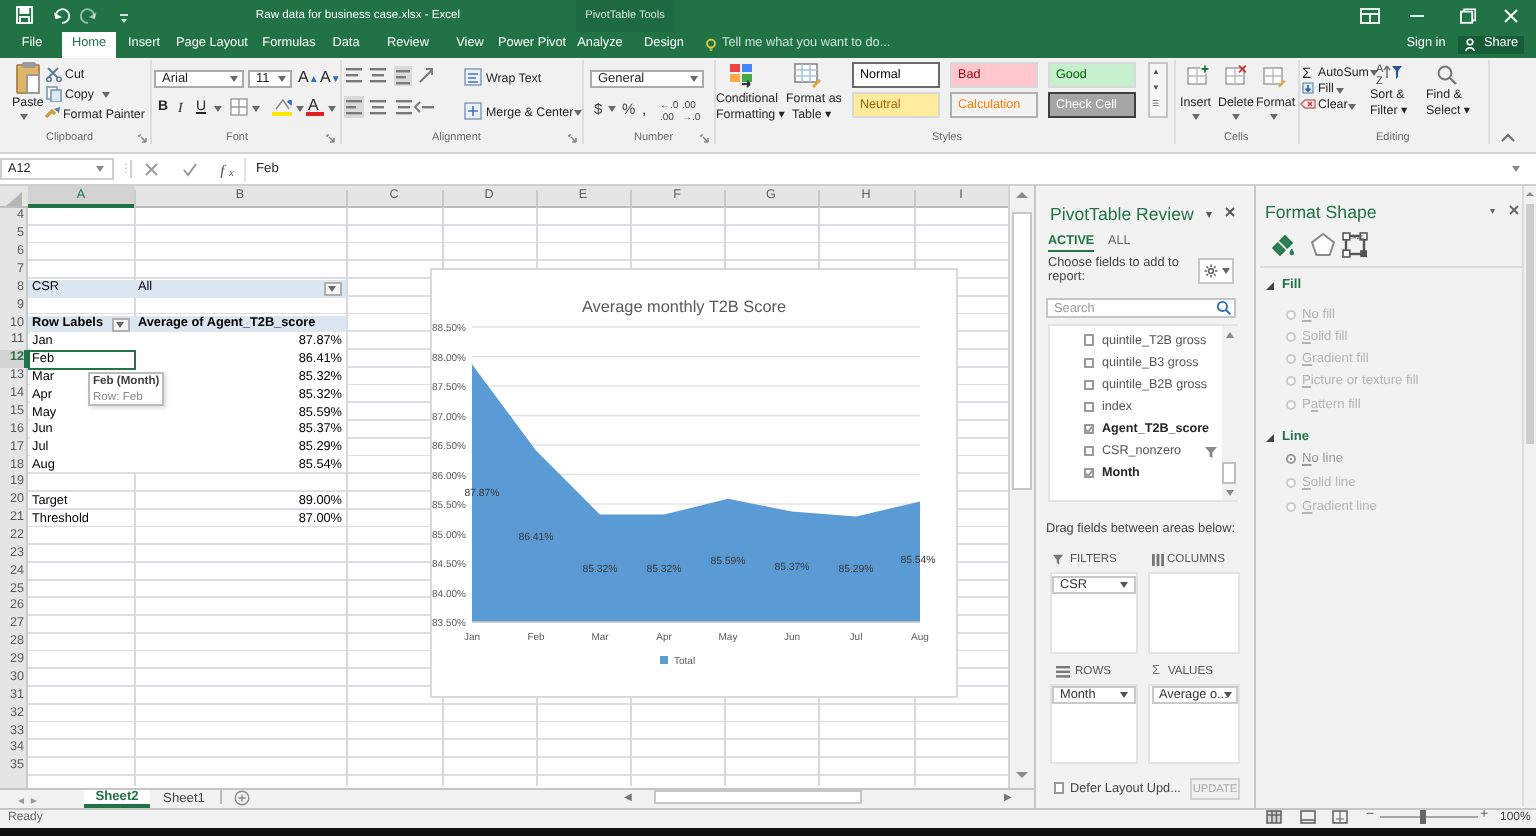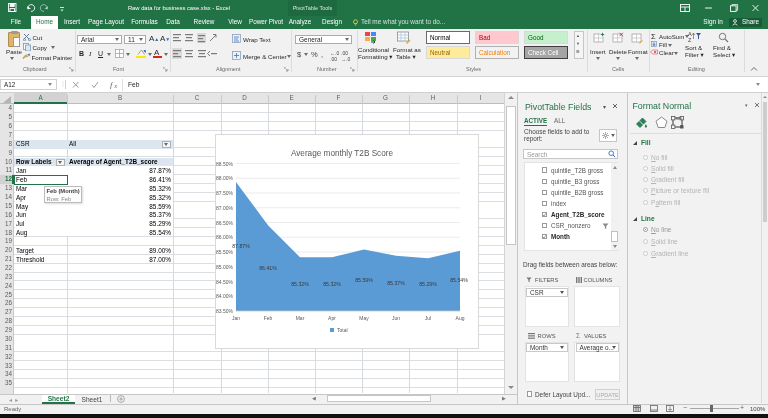--- a/index.html
+++ b/index.html
@@ -484,21 +484,21 @@
 </div>
 
 <div class="ab" style="left:504px;top:93px;width:13px;height:300.5px;background:#f1f1f1;border-left:1px solid #d4d4d4;"></div>
 <div class="ab" style="left:505px;top:93px;width:12px;height:11px;background:#f1f1f1;"></div>
     <div class="ab" style="left:508px;top:96px;width:0;height:0;border-left:3px solid transparent;border-right:3px solid transparent;border-bottom:3.5px solid #8a8a8a;"></div>
 <div class="ab" style="left:506px;top:106px;width:10px;height:139px;background:#fff;border:1px solid #c6c6c6;"></div>
 <div class="ab" style="left:505px;top:382px;width:12px;height:11px;background:#f1f1f1;"></div>
     <div class="ab" style="left:508px;top:386px;width:0;height:0;border-left:3px solid transparent;border-right:3px solid transparent;border-top:3.5px solid #8a8a8a;"></div>
 
 <div class="panel" style="left:517px;width:110px;border-left:1px solid #c6c6c6;"></div>
-<div class="ab" style="left:525px;top:102px;font-size:8.8px;color:#217346;">PivotTable Fields</div>
+<div class="ab" style="left:525px;top:102px;font-size:8.8px;color:#217346;">PivotTable Review</div>
 <div class="ab" style="left:603px;top:102.5px;font-size:6px;color:#555;">▾</div>
 <svg class="ab" style="left:611.5px;top:102.5px" width="6" height="6">
       <path d="M1 1 l4 4 M5 1 L1 5" stroke="#555" stroke-width="0.9"></path>
     </svg>
 <div class="ab" style="left:524px;top:117px;font-size:6.3px;font-weight:bold;color:#217346;border-bottom:1.4px solid #217346;padding-bottom:1px;">ACTIVE</div>
 <div class="ab" style="left:554px;top:117px;font-size:6.3px;color:#666;">ALL</div>
 <div class="ab" style="left:524px;top:127.5px;font-size:6.4px;color:#444;line-height:7px;">Choose fields to add to<br>report:</div>
 <div class="ab" style="left:599px;top:129px;width:18px;height:13px;background:#fff;border:1px solid #c6c6c6;"></div>
 <svg class="ab" style="left:601.5px;top:132px" width="7" height="7" viewBox="0 0 7 7">
       <circle cx="3.5" cy="3.5" r="1.2" fill="none" stroke="#666" stroke-width="0.8"></circle>
@@ -579,21 +579,21 @@
 <div class="ab" style="left:574px;top:341.5px;width:46px;height:40px;background:#fff;border:1px solid #e3e3e3;"></div>
 <div class="ab" style="left:526px;top:343px;width:42px;height:9px;background:#fff;border:1px solid #c9c9c9;font-size:6.4px;line-height:8px;padding-left:3px;color:#333;">Month</div>
 <div class="dar" style="left:560px;top:346px;border-top-color:#555;"></div>
 <div class="ab" style="left:575.5px;top:343px;width:43px;height:9px;background:#fff;border:1px solid #c9c9c9;font-size:6.4px;line-height:8px;padding-left:3px;color:#333;">Average o...</div>
 <div class="dar" style="left:612px;top:346px;border-top-color:#555;"></div>
 <div class="cbx" style="left:526.5px;top:391px;"></div>
 <div class="ab" style="left:535px;top:390.5px;font-size:6.4px;color:#444;">Defer Layout Upd...</div>
 <div class="ab" style="left:595px;top:388.5px;width:25px;height:11px;background:#f0f0f0;border:1px solid #d0d0d0;font-size:5.6px;color:#aaa;text-align:center;line-height:10px;">UPDATE</div>
 
 <div class="panel" style="left:627px;width:141px;border-left:1px solid #c6c6c6;"></div>
-<div class="ab" style="left:632.5px;top:101px;font-size:8.8px;color:#217346;">Format Normal</div>
+<div class="ab" style="left:632.5px;top:101px;font-size:8.8px;color:#217346;">Format Shape</div>
 <div class="ab" style="left:745px;top:102px;font-size:5px;color:#666;">▾</div>
 <svg class="ab" style="left:754px;top:102px" width="6" height="6">
       <path d="M1 1 l4 4 M5 1 L1 5" stroke="#666" stroke-width="0.9"></path>
     </svg>
 <svg class="ab" style="left:635px;top:116px" width="13" height="13" viewBox="0 0 13 13">
       <path d="M1.5 8 L7.5 2 l3.5 3.5 -6 6 Z" fill="#2e8157" stroke="#217346" stroke-width="0.8"></path>
       <path d="M4 4.5 l4.5 4.5" stroke="#fff" stroke-width="0.8"></path>
       <path d="M12 10.5 c0 1.5 -2.2 1.5 -2.2 0 c0 -1 1.1 -2.2 1.1 -2.2 s1.1 1.2 1.1 2.2" fill="#2e8157"></path>
     </svg>
 <svg class="ab" style="left:655px;top:116px" width="13" height="13" viewBox="0 0 13 13">

